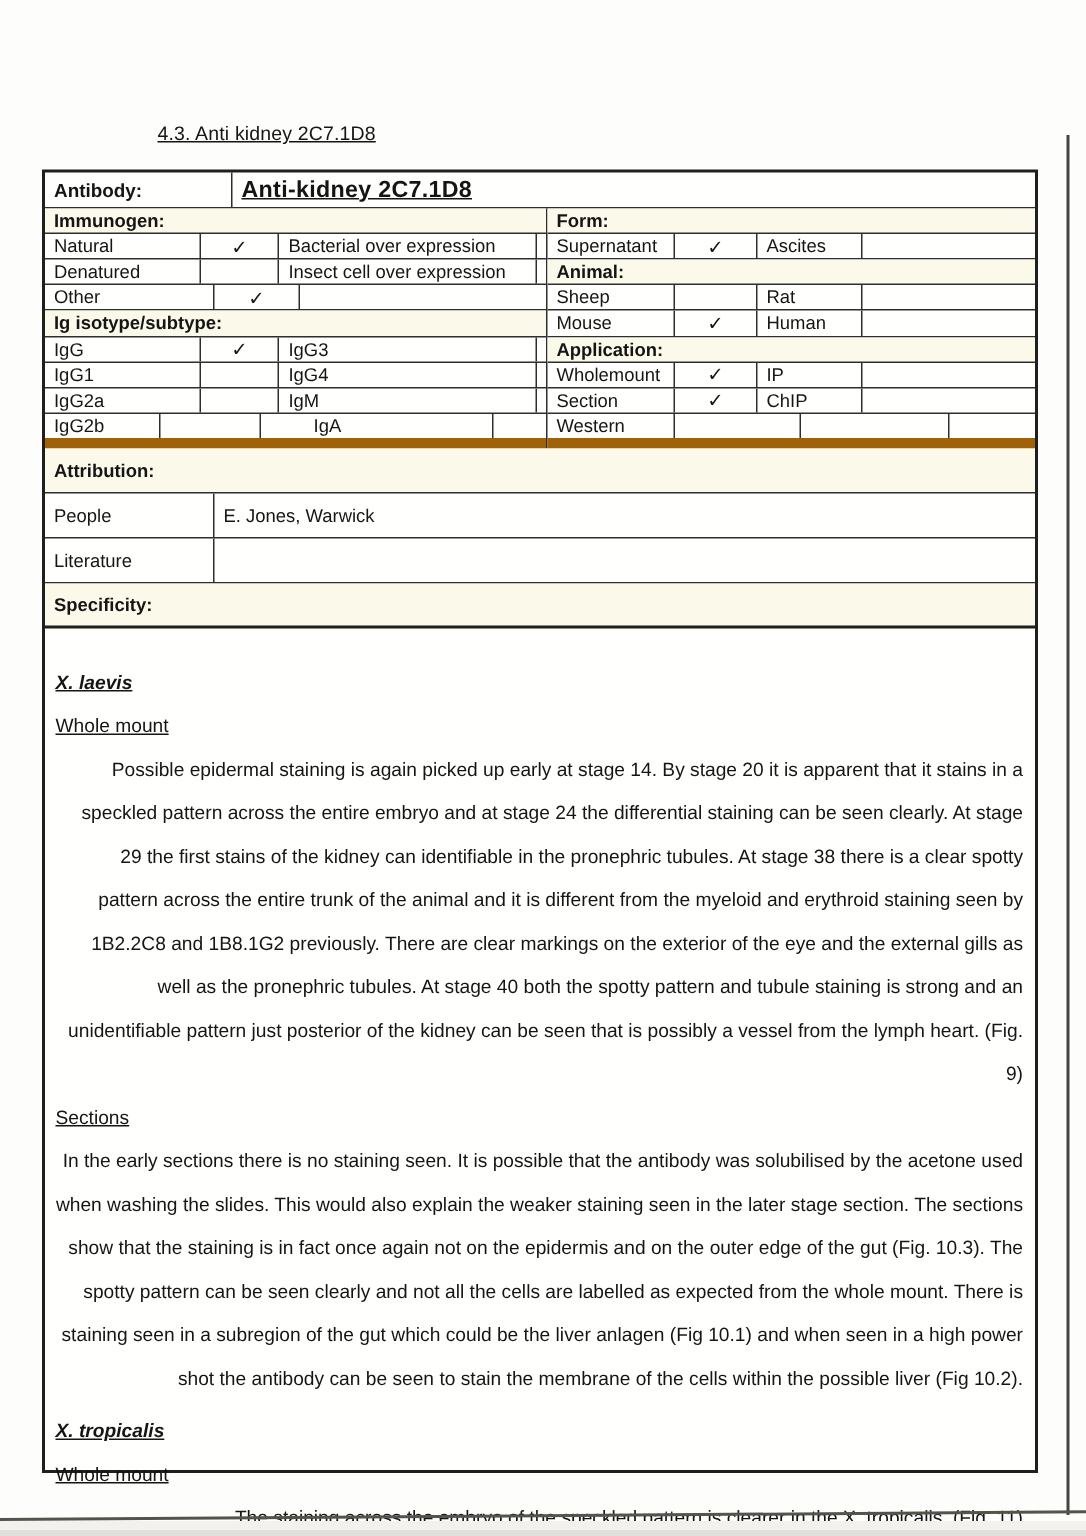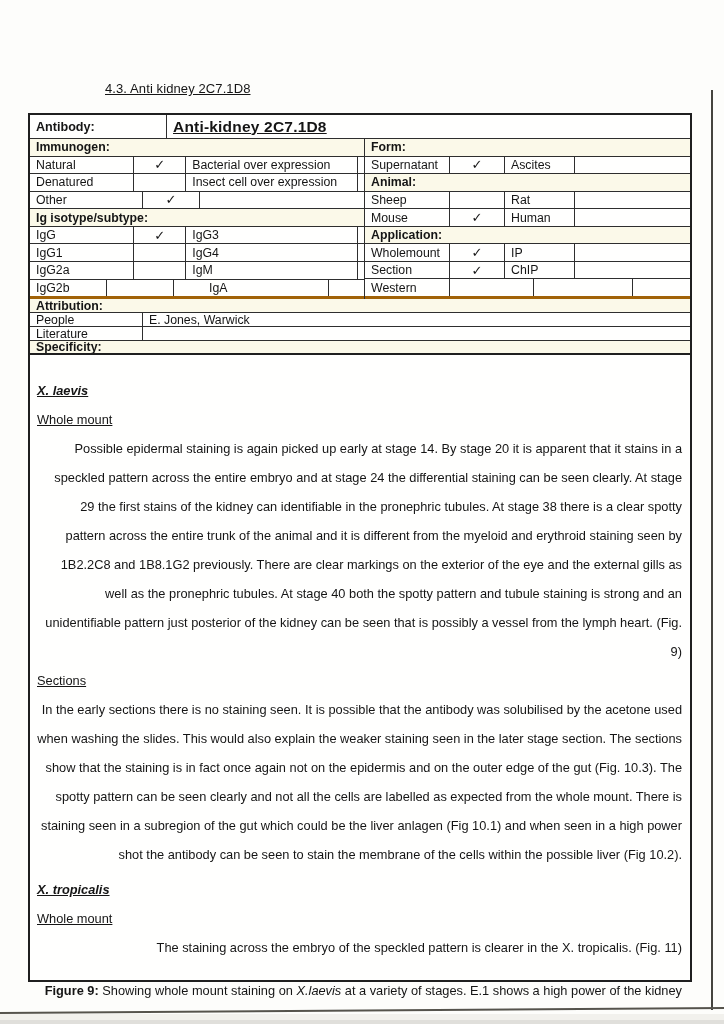--- a/index.html
+++ b/index.html
@@ -22,37 +22,37 @@
     display:flex;flex-direction:column;background:#fffffe;
   }
   .trow{display:flex;border-bottom:1px solid #2e2e2e;box-sizing:border-box;}
   .c{box-sizing:border-box;padding:0 0 0 6px;display:flex;align-items:center;
      font-size:12.3px;overflow:hidden;white-space:nowrap;}
   .vline{border-right:1px solid #2e2e2e;}
   .hdrrow{background:#fbf9e9;}
   .hdr{font-weight:bold;}
   
   .ab-row{height:24px;flex:0 0 auto;}
-  .ab-label{width:137px;font-weight:bold;font-size:12.6px;}
+  .ab-label{width:125px;font-weight:bold;font-size:12.6px;}
   .ab-value{flex:1;font-weight:bold;font-size:15.5px;text-decoration:underline;letter-spacing:.2px;}
   
   .halves{display:flex;height:160px;flex:0 0 auto;}
   .half{display:flex;flex-direction:column;box-sizing:border-box;}
   .half-left{width:335px;border-right:1px solid #2e2e2e;}
   .half-right{flex:1;justify-content:center;}
   .half .trow{flex:1;}
-  .half .trow:last-child{border-bottom:3px solid #a16207;gap:29px;}
+  .half .trow:last-child{border-bottom:7px solid #a16207;gap:29px;}
   .cl1{width:113px;} .cl2{width:57px;justify-content:center;padding:0;}
   .cl3{width:187px;} .cl4{flex:1;border-right:none;}
   .cr1{width:85px;}  .cr2{width:55px;justify-content:center;padding:0;}
   .cr3{width:70px;}  .cr4{flex:1;border-right:none;}
   .span-all{flex:1;border-right:none;}
   .check{font-size:13px;font-weight:500;}
   
-  .fw-row{height:14px;flex:0 0 auto;justify-content:flex-end;}
+  .fw-row{height:30px;flex:0 0 auto;justify-content:flex-end;}
   .attr-label{width:113px;}
   .attr-value{flex:1;border-right:none;}
   .spec-row{border-bottom:2px solid #1f1f1f;}
   
   .content{
     flex:1;position:relative;
     padding:15px 8px 0 7px;
     font-size:12.8px;line-height:29px;
   }
   .species-head{font-weight:bold;font-style:italic;text-decoration:underline;margin:6px 0 0;}

